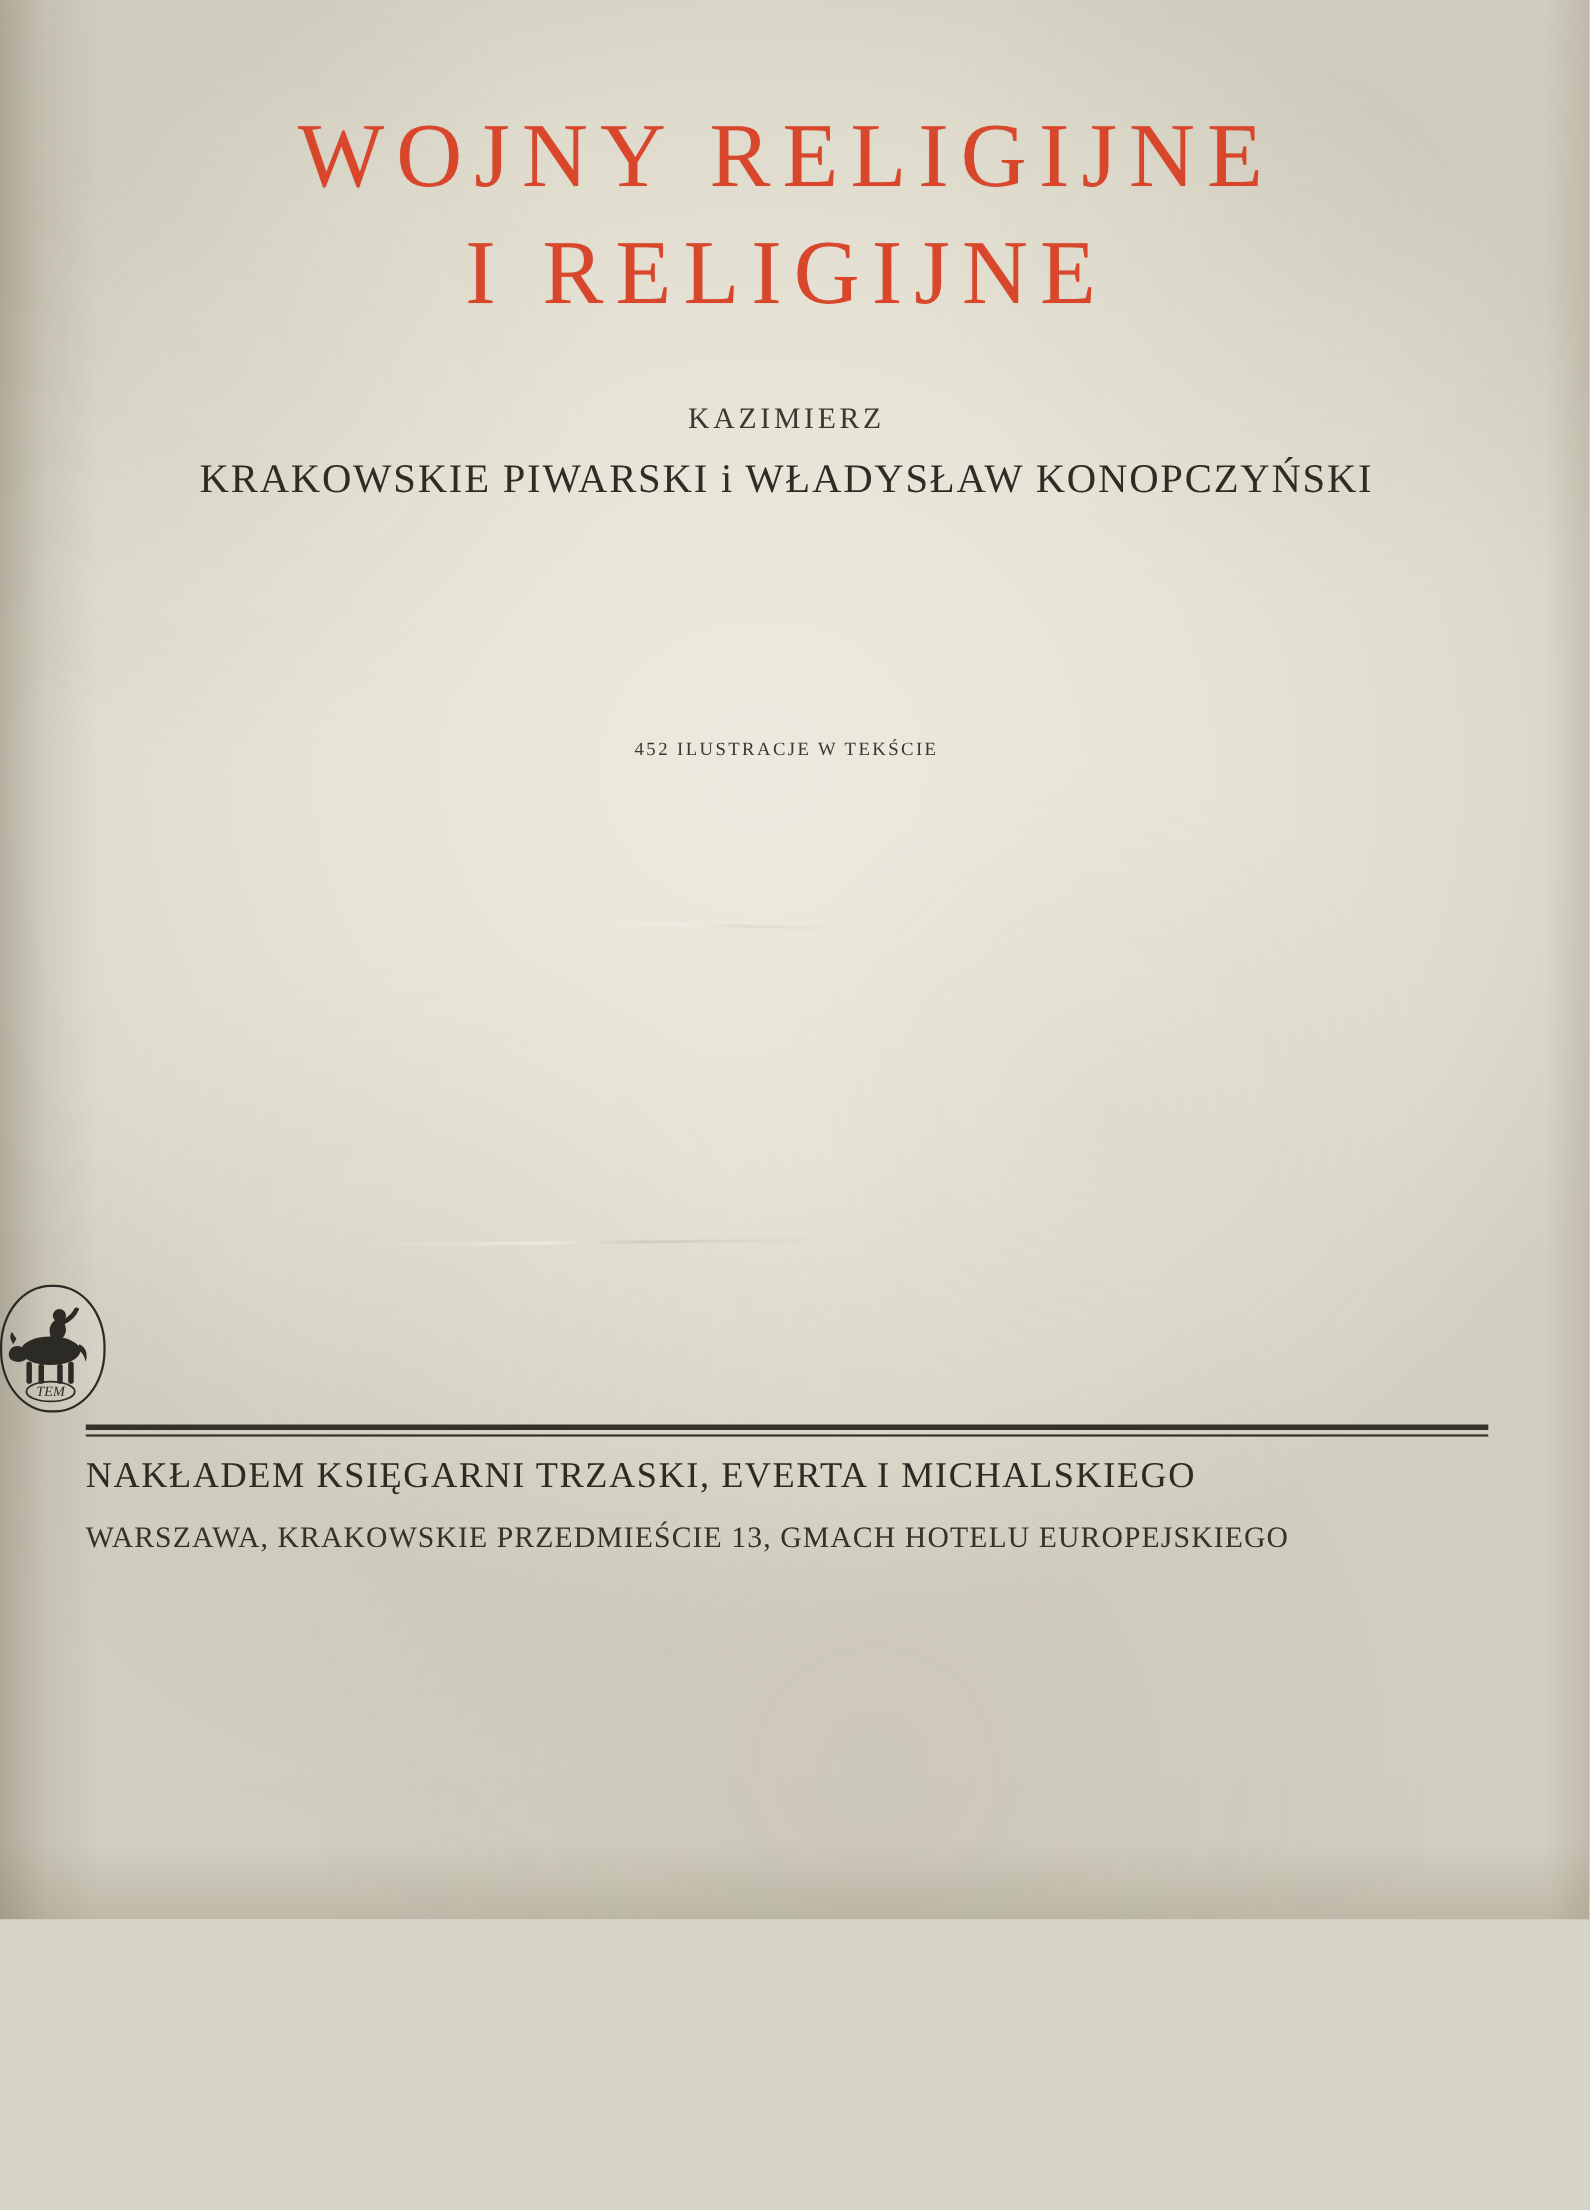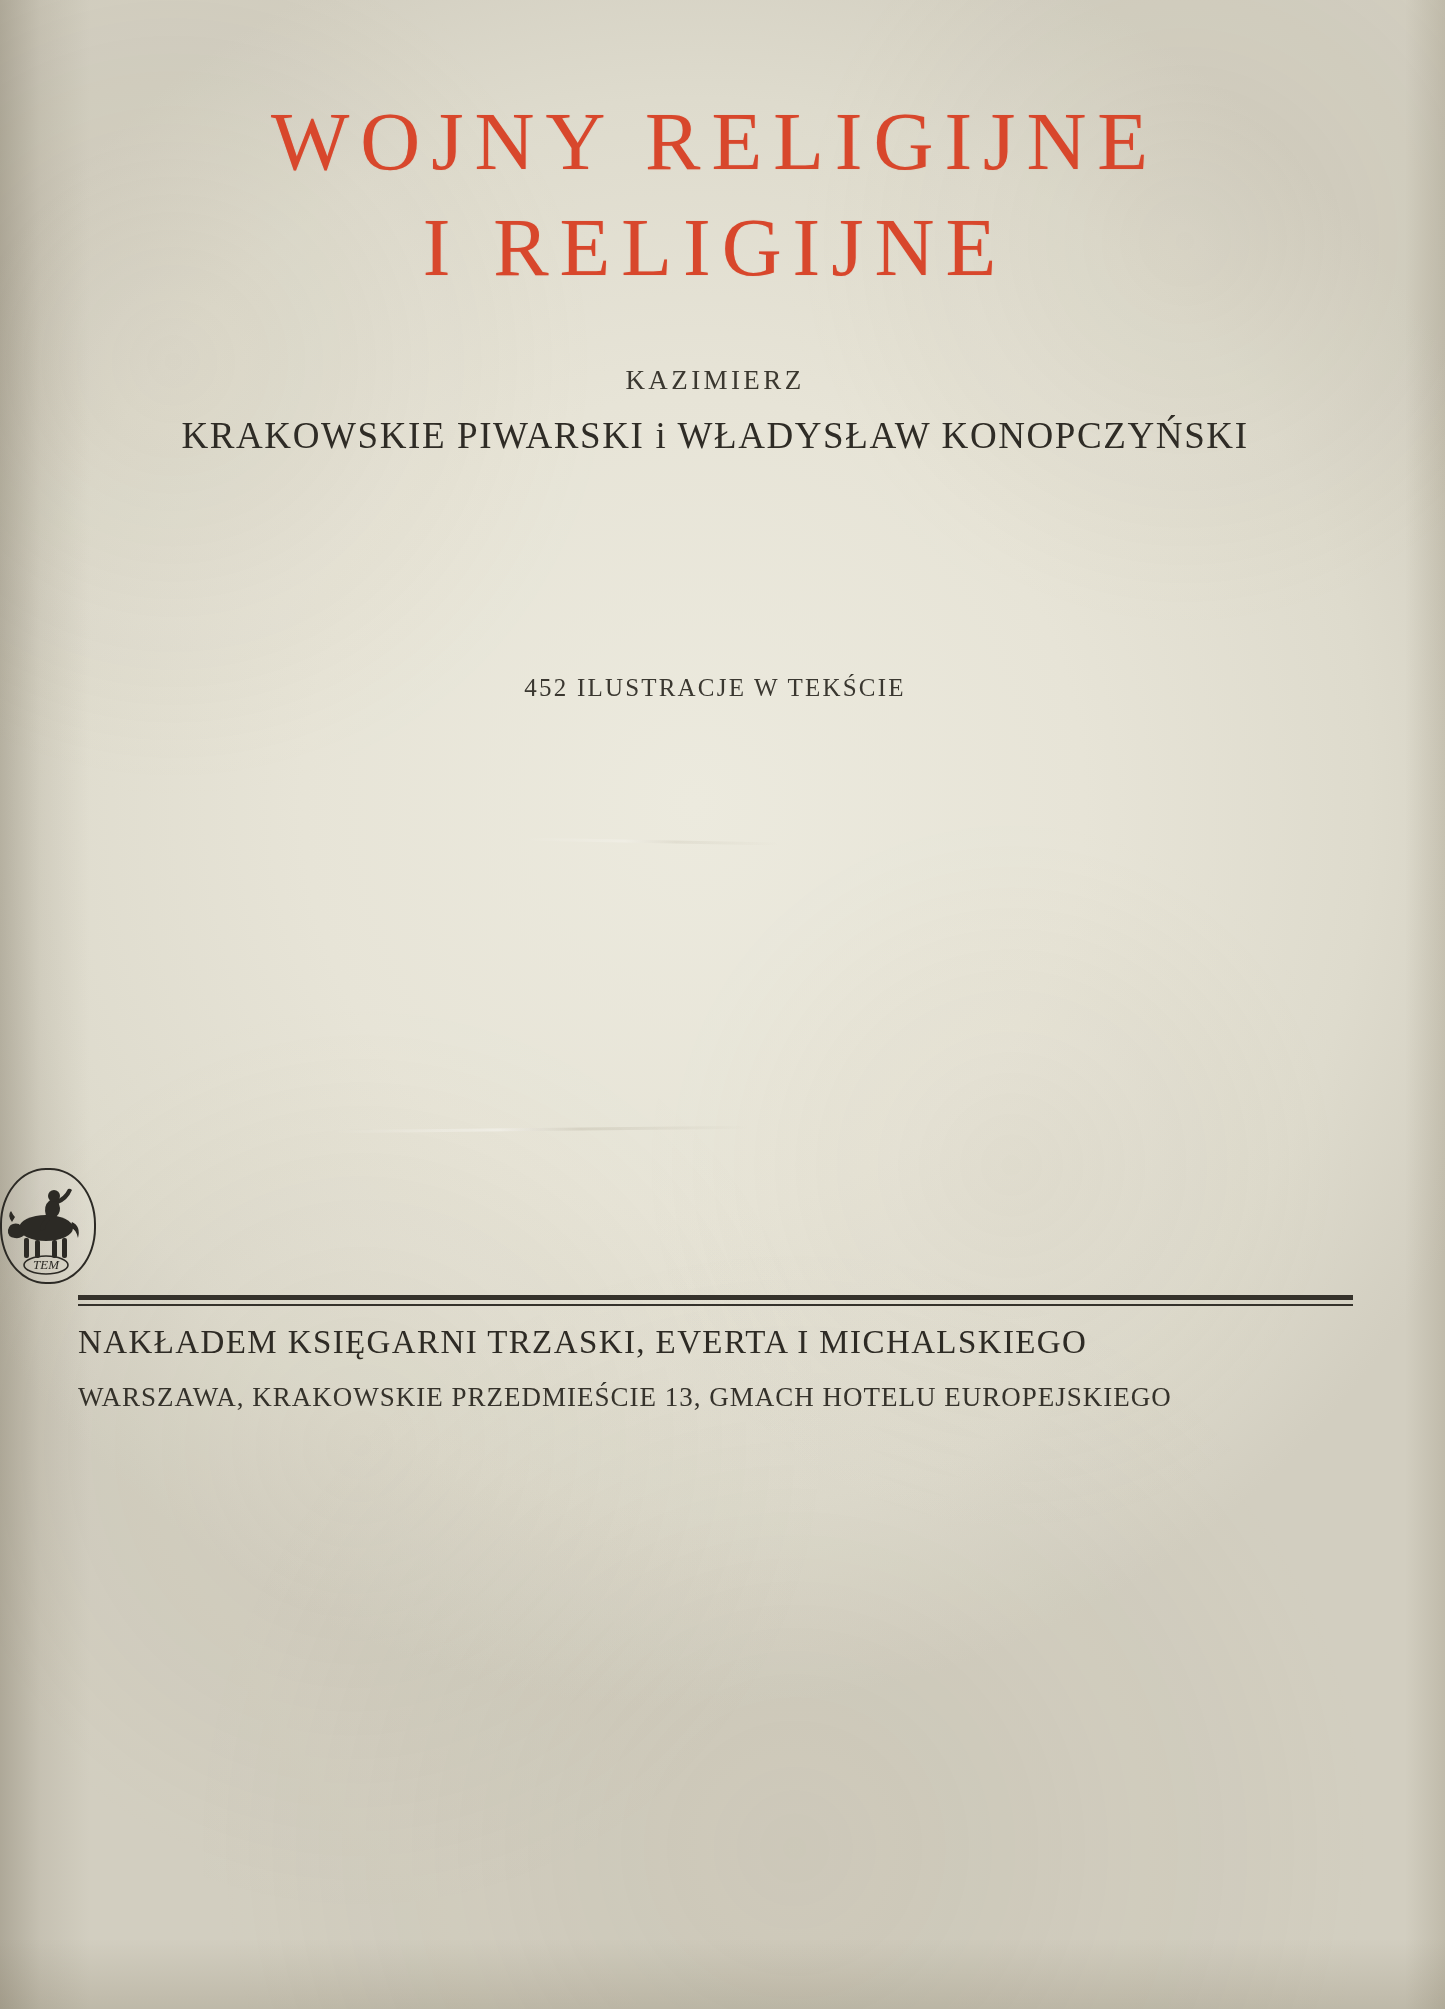--- a/index.html
+++ b/index.html
@@ -11,21 +11,21 @@
     height: 2009px;
     background: #d8d4c8;
     font-family: "Liberation Serif", serif;
     overflow: hidden;
   }
 
   
   .page {
     position: relative;
     width: 1445px;
-    height: 2009px;
+    height: 1745px;
     background:
       radial-gradient(ellipse 60% 45% at 48% 40%, #eceade 0%, #e7e4d7 45%, #dedbcd 78%, #d2cec0 100%),
       linear-gradient(100deg, #e9e7da 0%, #e6e3d6 60%, #dcd8ca 100%);
     overflow: hidden;
   }
   
   .grain {
     position: absolute;
     inset: 0;
     pointer-events: none;
@@ -107,21 +107,21 @@
   .authors {
     margin-top: 18px;
     font-size: 37px;
     letter-spacing: 1.6px;
     color: #2f2c26;
     white-space: nowrap;
   }
 
   .illus {
     margin-top: 210px;
-    font-size: 25px;
+    font-size: 17px;
     letter-spacing: 2.2px;
     line-height: 1.65;
     color: #3a3730;
   }
 
   
   .logo-wrap {
     position: absolute;
     left: 0; right: 0;
     top: 1168px;

